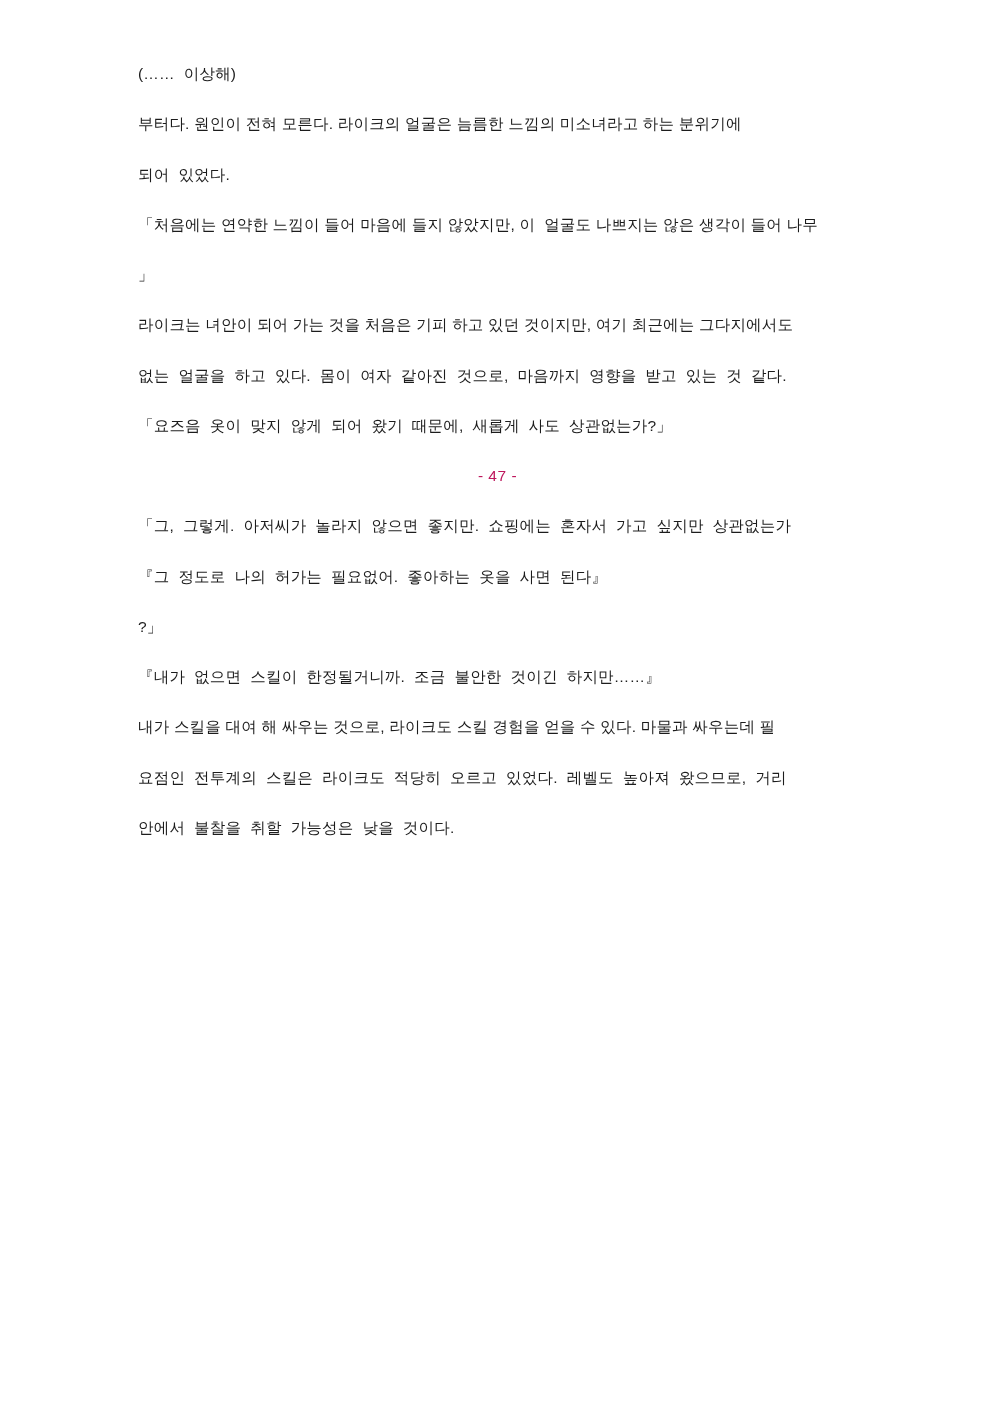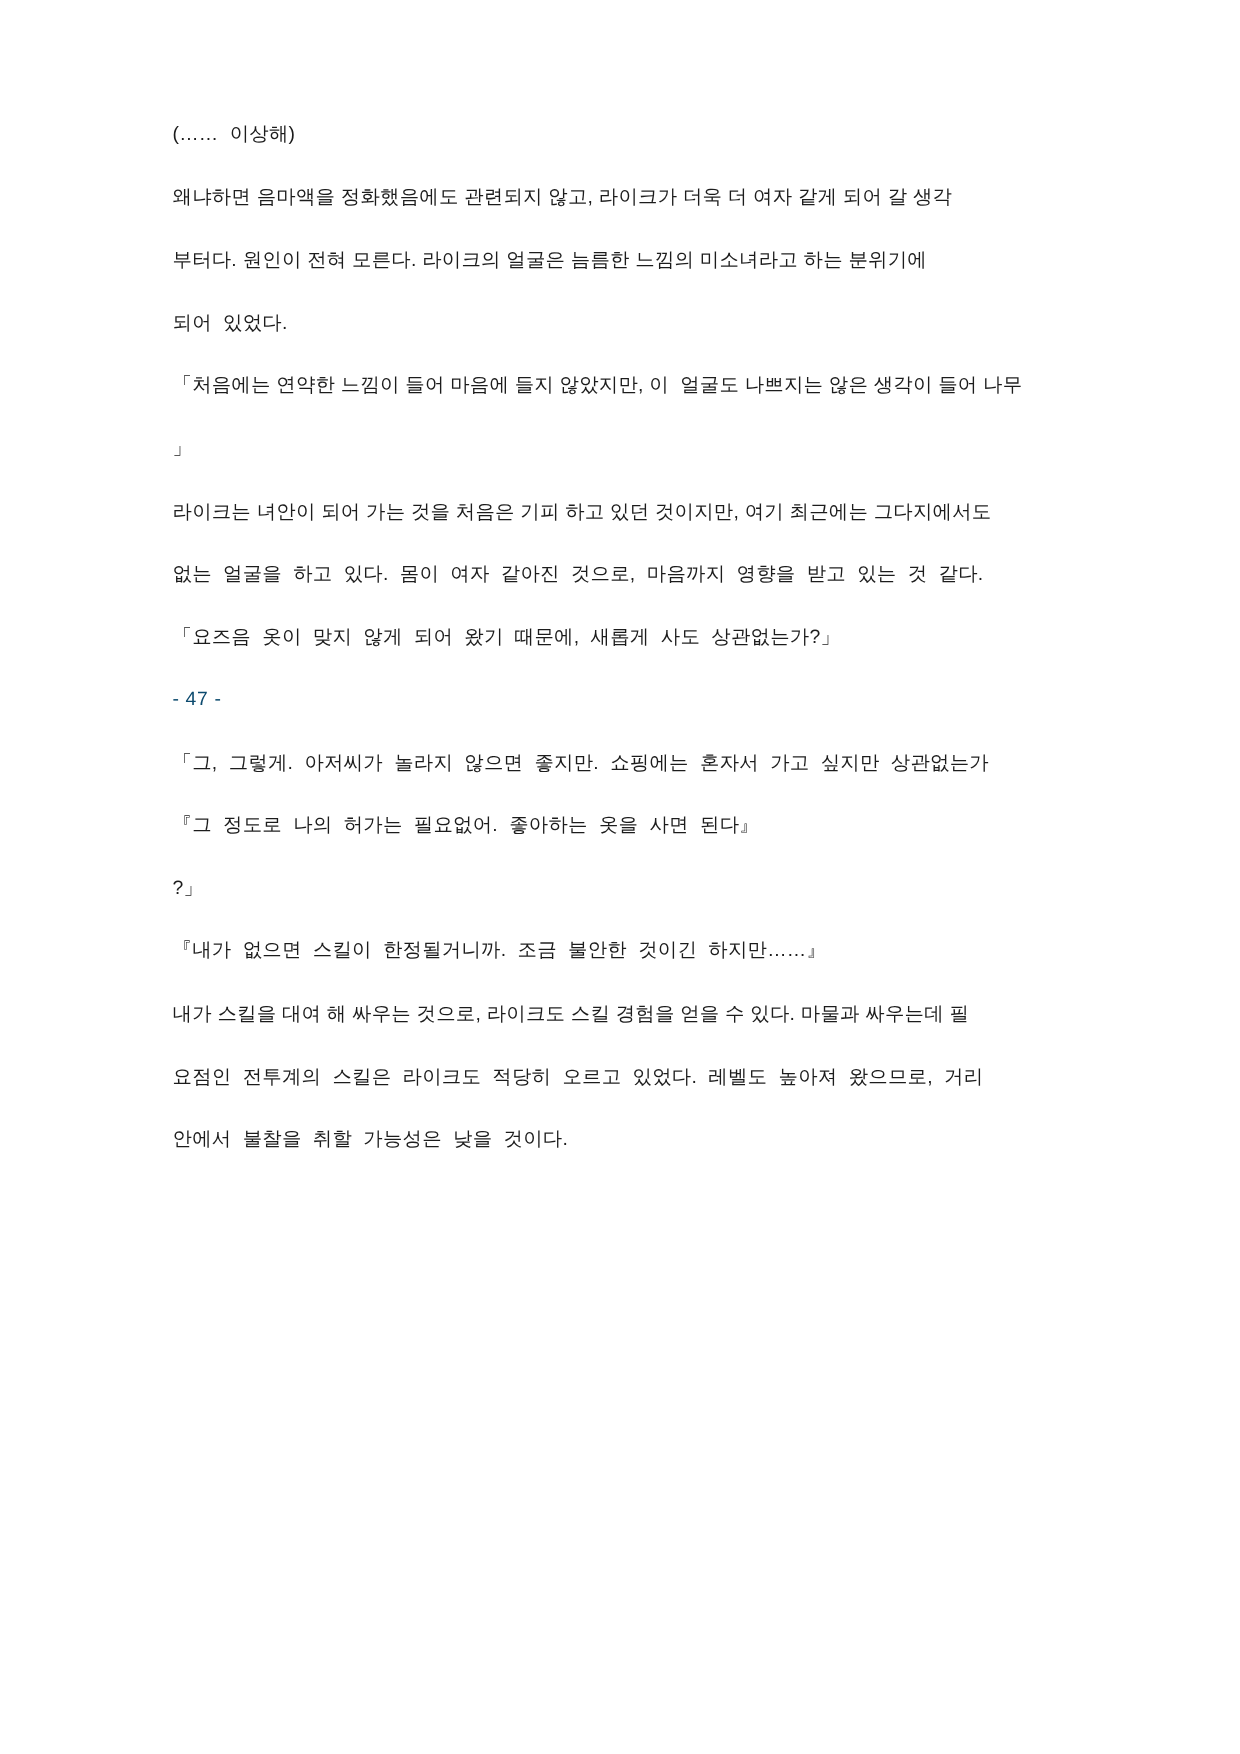--- a/index.html
+++ b/index.html
@@ -12,51 +12,50 @@
     height: 1403px;
     font-family: "Liberation Sans", sans-serif;
     color: #1a1a1a;
   }
   #page {
     position: relative;
     width: 992px;
     height: 1403px;
     background: #ffffff;
     box-sizing: border-box;
-    padding: 96px 135px 0 138px;
+    padding: 62px 135px 0 138px;
   }
   .para {
     font-size: 15.5px;
     line-height: 1.5;
     letter-spacing: 0.2px;
     color: #1c1c1c;
     margin: 0 0 27px 0;
     text-align: justify;
     word-break: break-all;
     white-space: pre-wrap;
   }
   .para.short {
     text-align: left;
   }
   .pagenum {
     font-size: 15.5px;
     line-height: 1.5;
-    color: #0c4a6e;
+    color: #be185d;
     margin: 0 0 27px 0;
-    text-align: left;
+    text-align: center;
     letter-spacing: 0.5px;
   }
 </style>
 </head>
 <body>
 
 <div id="page">
 
   <p class="para short">(……  이상해)</p>
-  <p class="para">왜냐하면 음마액을 정화했음에도 관련되지 않고, 라이크가 더욱 더 여자 같게 되어 갈 생각</p>
   <p class="para">부터다. 원인이 전혀 모른다. 라이크의 얼굴은 늠름한 느낌의 미소녀라고 하는 분위기에</p>
   <p class="para short">되어  있었다.</p>
   <p class="para">「처음에는 연약한 느낌이 들어 마음에 들지 않았지만, 이  얼굴도 나쁘지는 않은 생각이 들어 나무</p>
   <p class="para short">」</p>
   <p class="para">라이크는 녀안이 되어 가는 것을 처음은 기피 하고 있던 것이지만, 여기 최근에는 그다지에서도</p>
   <p class="para">없는  얼굴을  하고  있다.  몸이  여자  같아진  것으로,  마음까지  영향을  받고  있는  것  같다.</p>
   <p class="para short">「요즈음  옷이  맞지  않게  되어  왔기  때문에,  새롭게  사도  상관없는가?」</p>
 
   <p class="pagenum">- 47 -</p>
 

